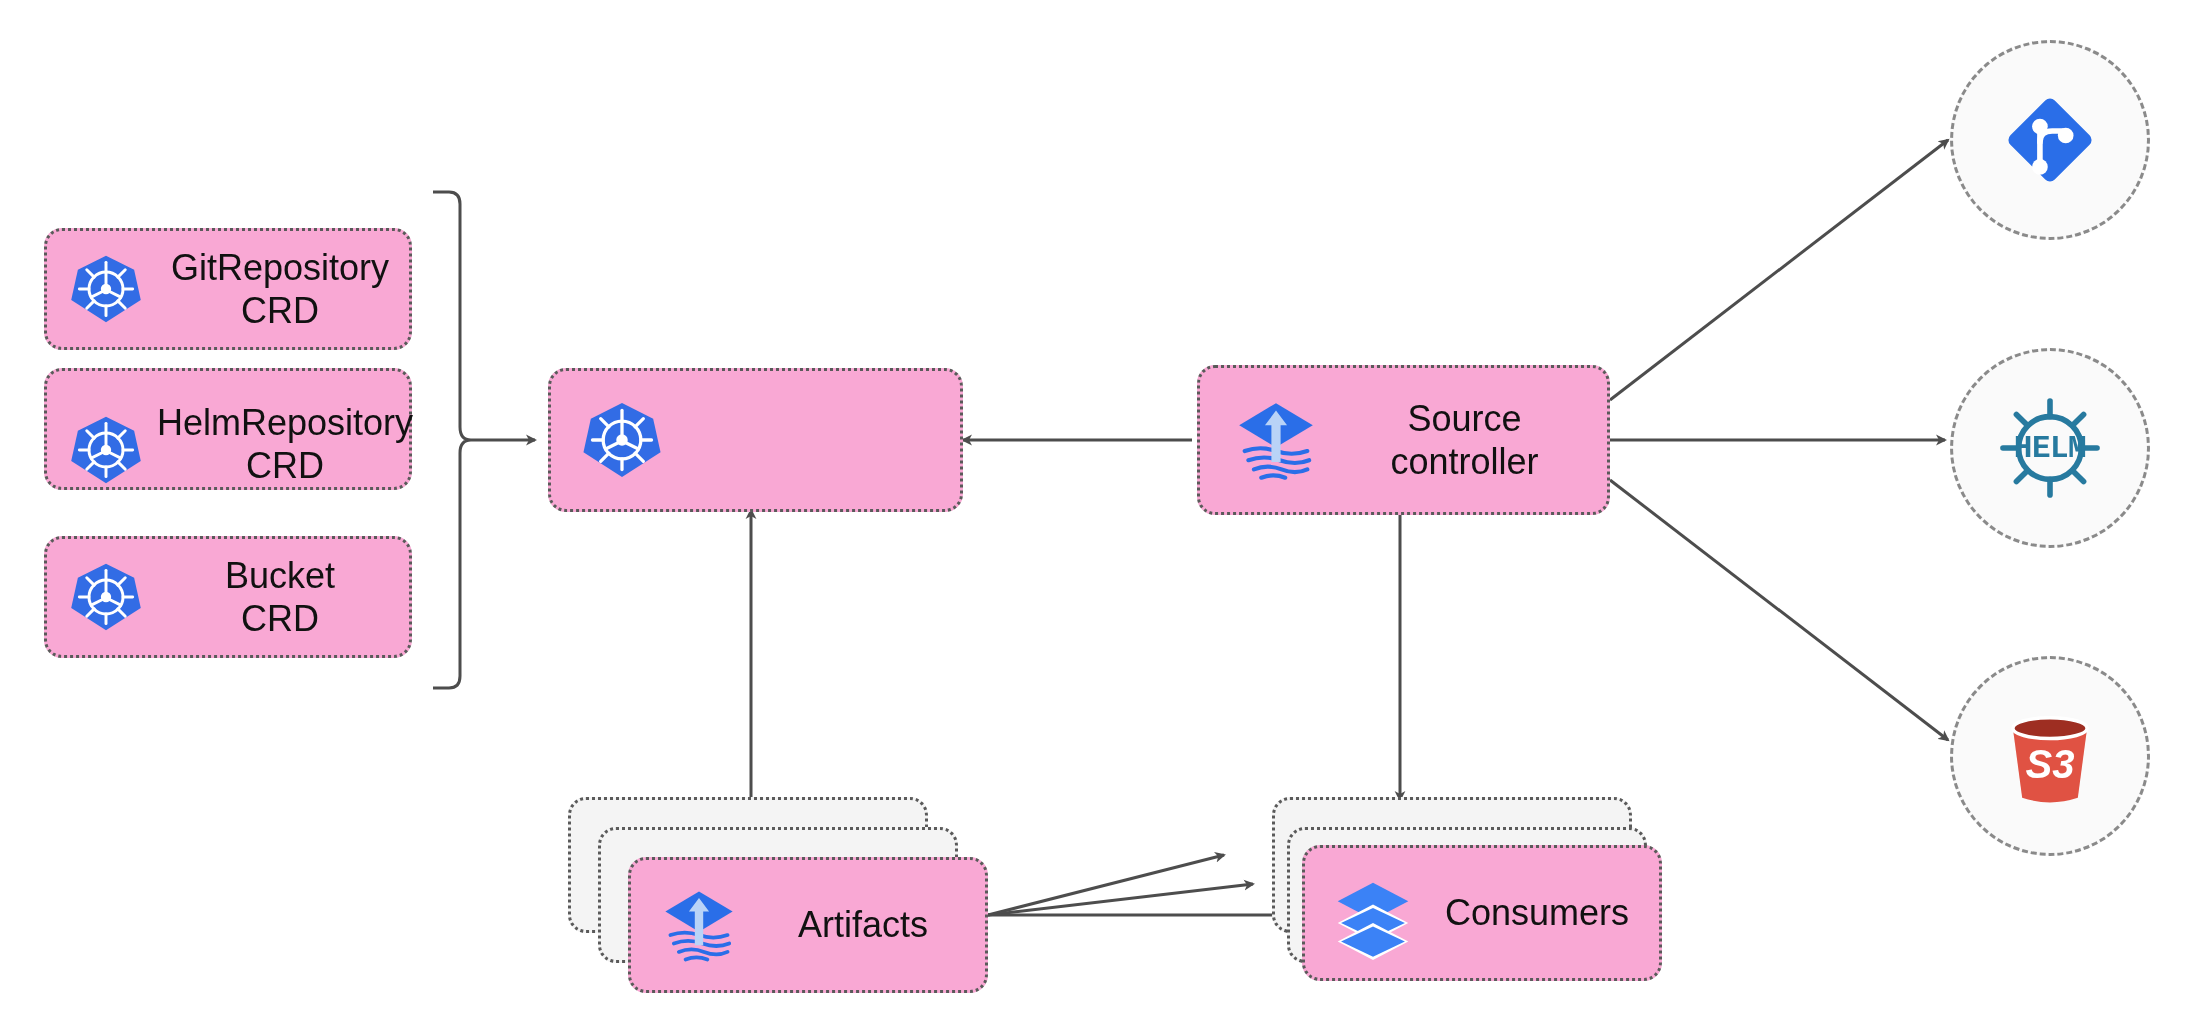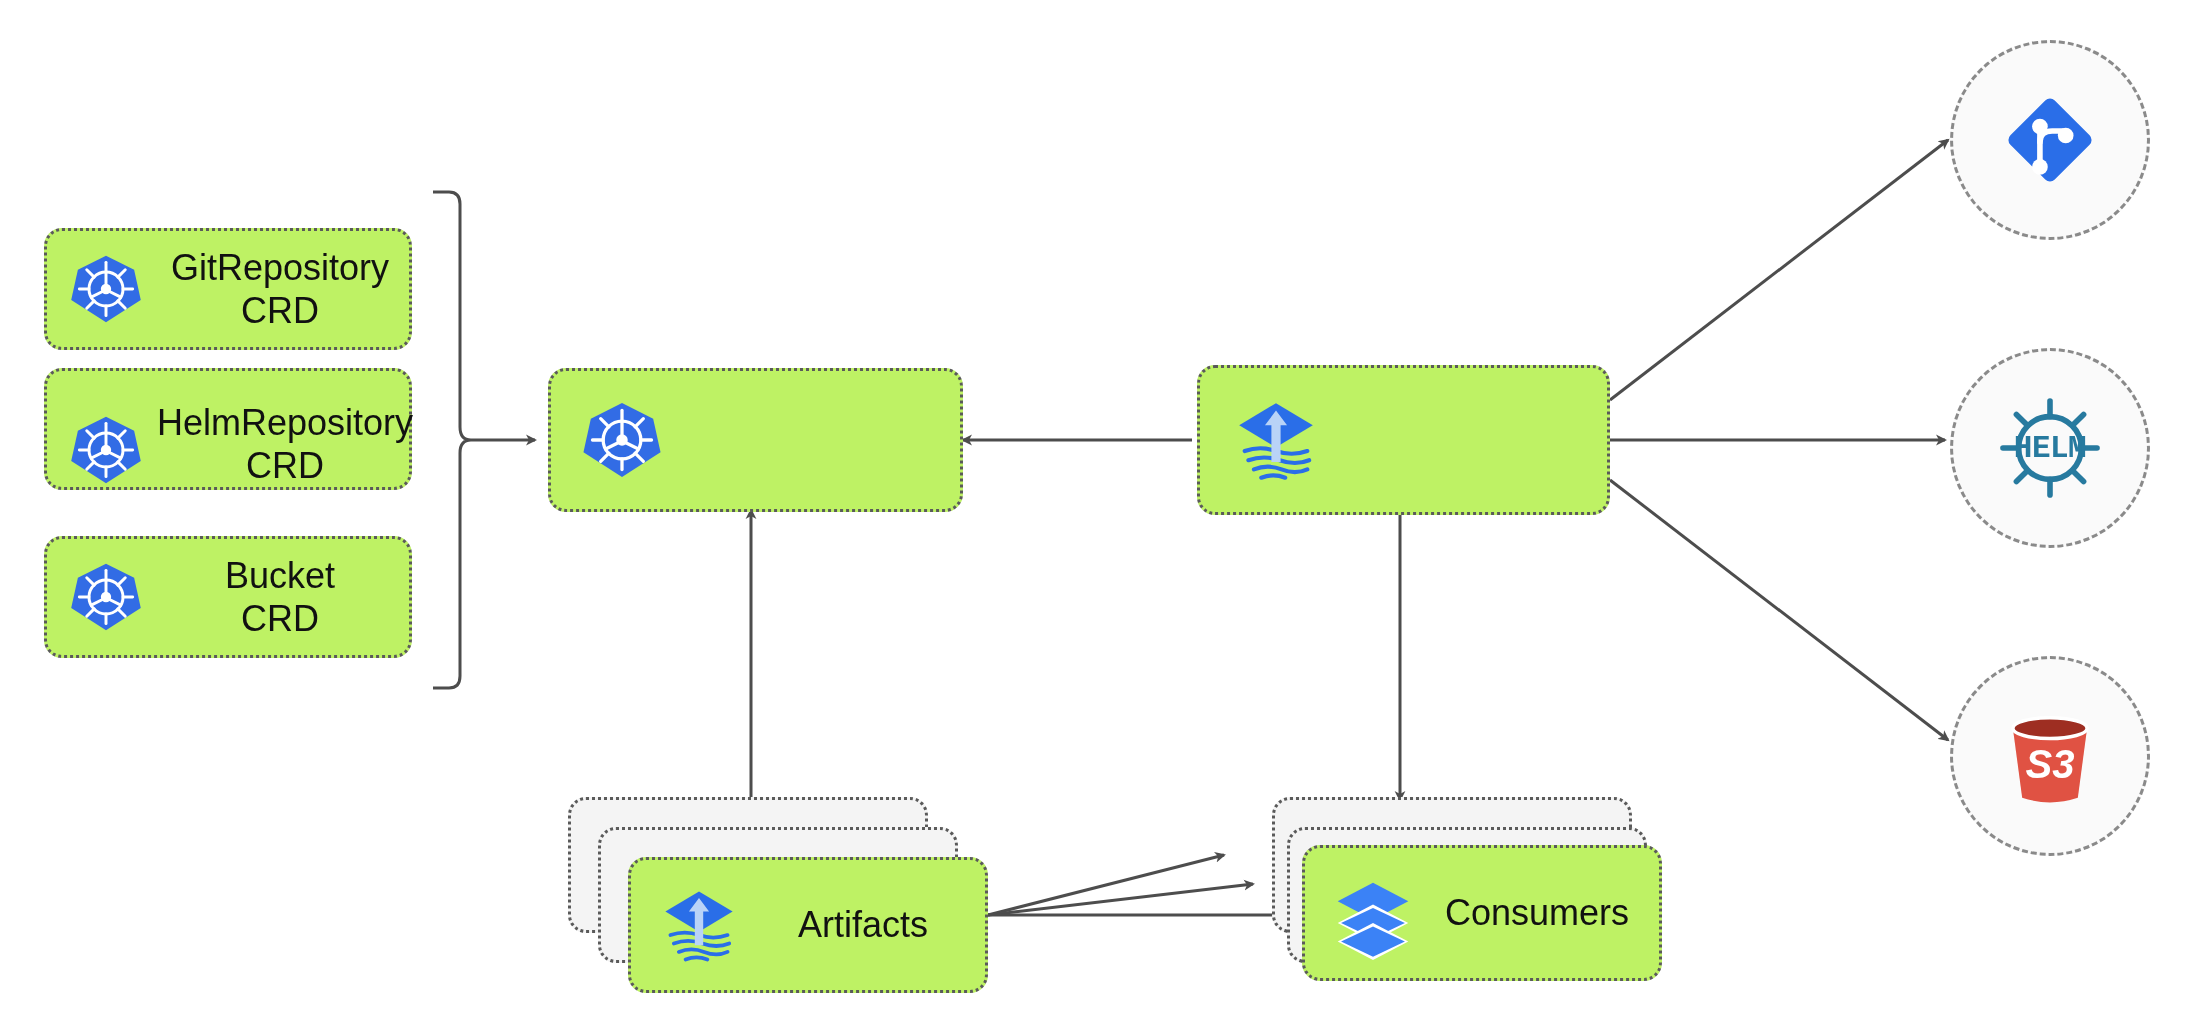--- a/index.html
+++ b/index.html
@@ -1,21 +1,21 @@
 <!DOCTYPE html>
 <html><head>
 <meta charset="utf-8">
 <style>
   html,body{margin:0;padding:0;background:#ffffff;}
   body{width:2196px;height:1030px;position:relative;overflow:hidden;
        font-family:"Liberation Sans",sans-serif;color:#1a1a1a;}
   #canvas{position:absolute;inset:0;width:2196px;height:1030px;}
 
   
-  .card{position:absolute;background:#bef264;border:3px dotted #5a5a5a;
+  .card{position:absolute;background:#f9a8d4;border:3px dotted #5a5a5a;
         border-radius:18px;box-sizing:border-box;display:flex;align-items:center;}
   .card .label{font-size:36px;line-height:1.2;text-align:center;color:#111;
                white-space:pre-line;flex:1;padding-right:6px;}
   .card .icon{flex:0 0 auto;display:flex;align-items:center;justify-content:center;}
 
   .ghost{position:absolute;background:#f4f4f4;border:3px dotted #5a5a5a;
          border-radius:18px;box-sizing:border-box;}
 
   
   .circle{position:absolute;width:200px;height:200px;border-radius:50%;
@@ -164,20 +164,22 @@
         <polygon points="50,10 90,34 50,58 10,34" fill="#2a6ee8"></polygon>
         <g stroke="#2a6ee8" stroke-width="4.5" fill="none" stroke-linecap="round">
           <path d="M16,62 Q33,56 50,62 Q67,68 84,62"></path>
           <path d="M20,72 Q37,66 54,72 Q71,78 86,72"></path>
           <path d="M26,82 Q41,76 56,82 Q71,88 84,82"></path>
           <path d="M34,91 Q47,86 60,91"></path>
         </g>
         <path d="M50,18 L62,34 L55,34 L55,74 L45,74 L45,34 L38,34 Z" fill="#b9d3f7"></path>
       </svg>
     </span>
+    <span class="label">Source
+controller</span>
   </div>
 
   <div class="ghost" style="left:568px;top:797px;width:360px;height:136px;"></div>
   <div class="ghost" style="left:598px;top:827px;width:360px;height:136px;"></div>
   <div class="card" style="left:628px;top:857px;width:360px;height:136px;">
     <span class="icon" style="margin:0 6px 0 26px;">
       <svg width="84" height="84" viewBox="0 0 100 100">
         <polygon points="50,10 90,34 50,58 10,34" fill="#2a6ee8"></polygon>
         <g stroke="#2a6ee8" stroke-width="4.5" fill="none" stroke-linecap="round">
           <path d="M16,62 Q33,56 50,62 Q67,68 84,62"></path>

